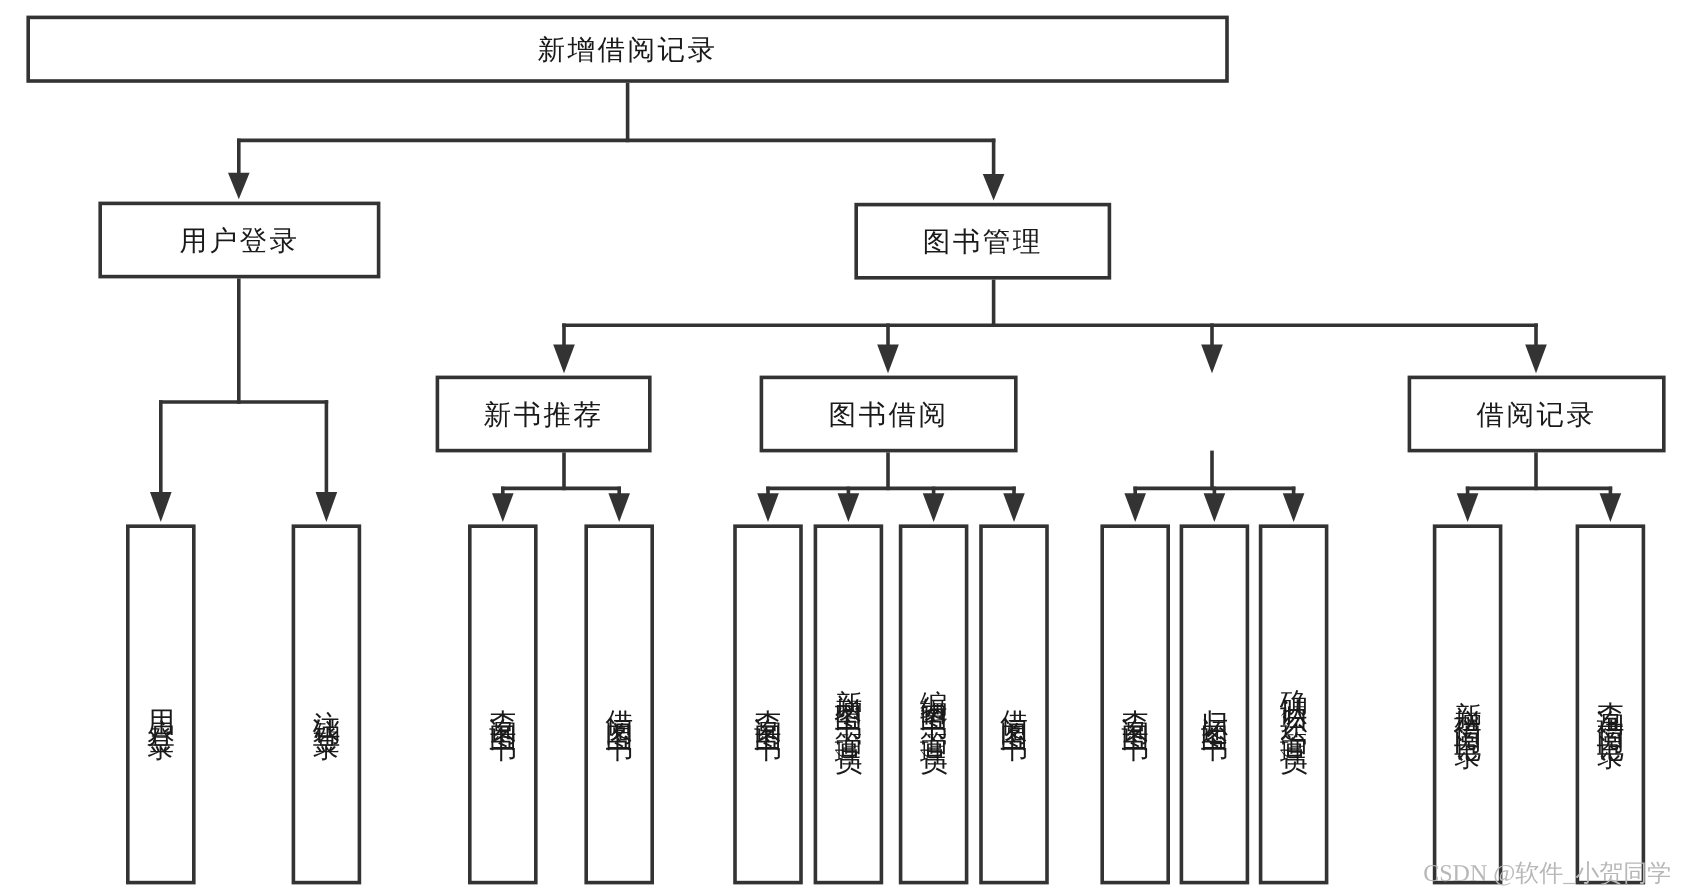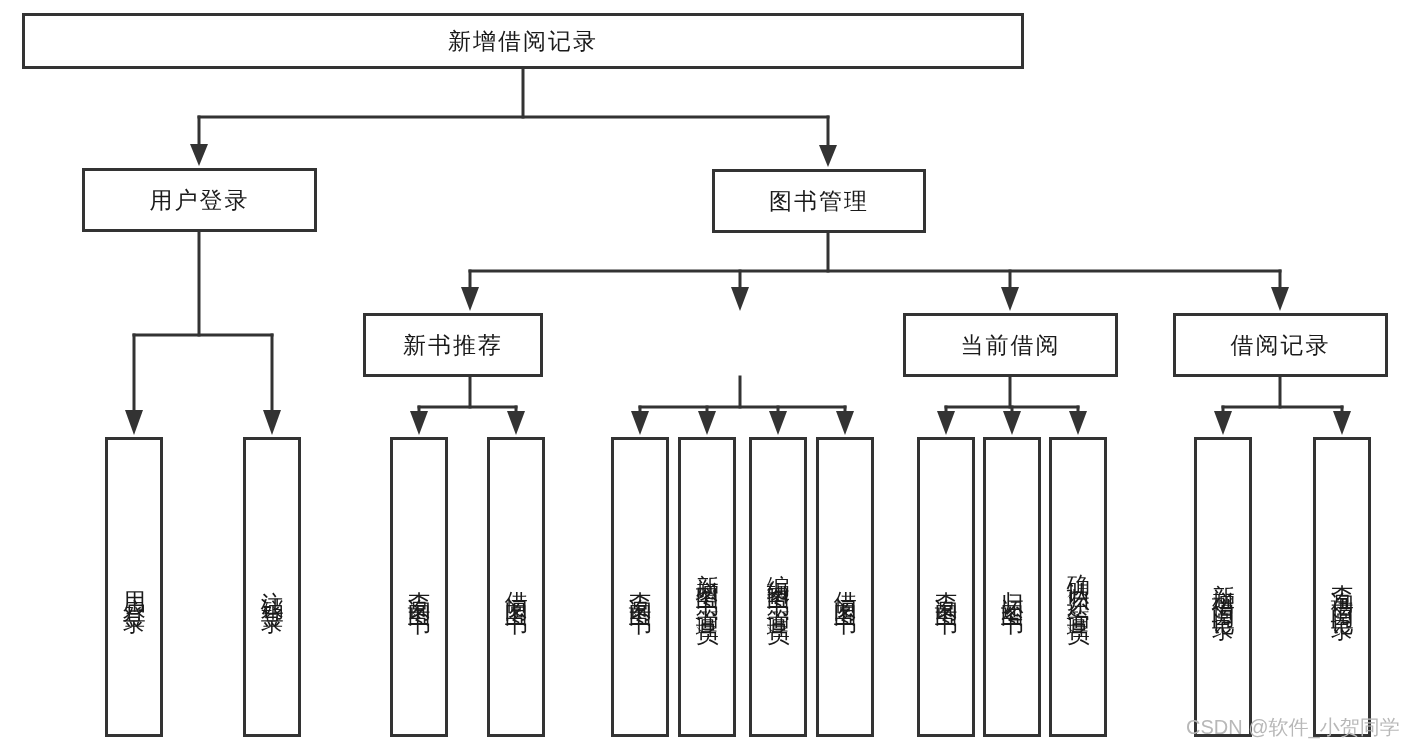--- a/index.html
+++ b/index.html
@@ -20,21 +20,21 @@
     color:var(--text);z-index:2;
   }
   .h-label{font-size:23px;letter-spacing:2px;white-space:nowrap;}
   .leaf .v-label{
     writing-mode:vertical-rl;text-orientation:mixed;
     font-size:23px;letter-spacing:7px;line-height:1.1;white-space:nowrap;
   }
   .watermark{
     position:absolute;left:1186px;top:714px;z-index:9;
     font-size:20px;color:var(--watermark);white-space:nowrap;
-    font-family:Liberation Sans, sans-serif;
+    font-family:Liberation Serif, serif;
   }
 </style>
 </head>
 <body>
 
 <div class="canvas">
 
   <svg class="connectors" viewBox="0 0 1405 747" xmlns="http://www.w3.org/2000/svg">
     <g>
       <path d="M523 69 V117"></path>
@@ -111,22 +111,22 @@
   <div class="box" style="left:82px;top:168px;width:235px;height:64px">
     <span class="h-label">用户登录</span>
   </div>
   <div class="box" style="left:712px;top:169px;width:214px;height:64px">
     <span class="h-label">图书管理</span>
   </div>
 
   <div class="box" style="left:363px;top:313px;width:180px;height:64px">
     <span class="h-label">新书推荐</span>
   </div>
-  <div class="box" style="left:903px;top:313px;width:215px;height:64px">
-    <span class="h-label">当前借阅</span>
+  <div class="box" style="left:633px;top:313px;width:215px;height:64px">
+    <span class="h-label">图书借阅</span>
   </div>
   <div class="box" style="left:1173px;top:313px;width:215px;height:64px">
     <span class="h-label">借阅记录</span>
   </div>
 
   <div class="box leaf" style="left:105px;top:437px;width:58px;height:300px">
     <span class="v-label">用户登录</span>
   </div>
   <div class="box leaf" style="left:243px;top:437px;width:58px;height:300px">
     <span class="v-label">注销登录</span>

